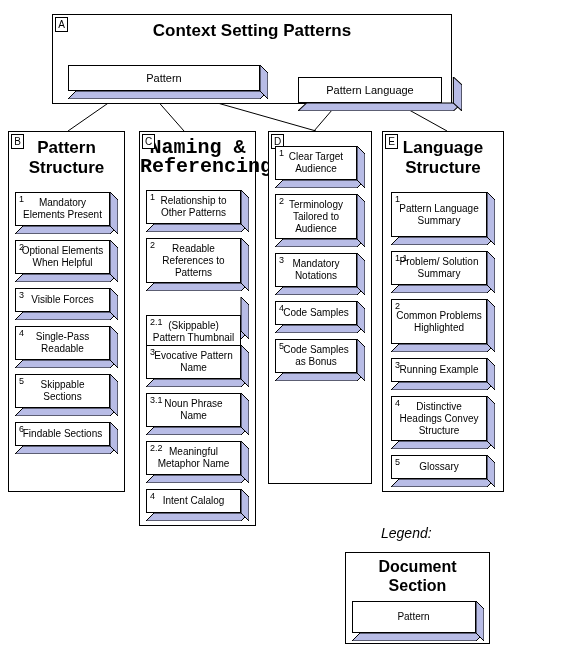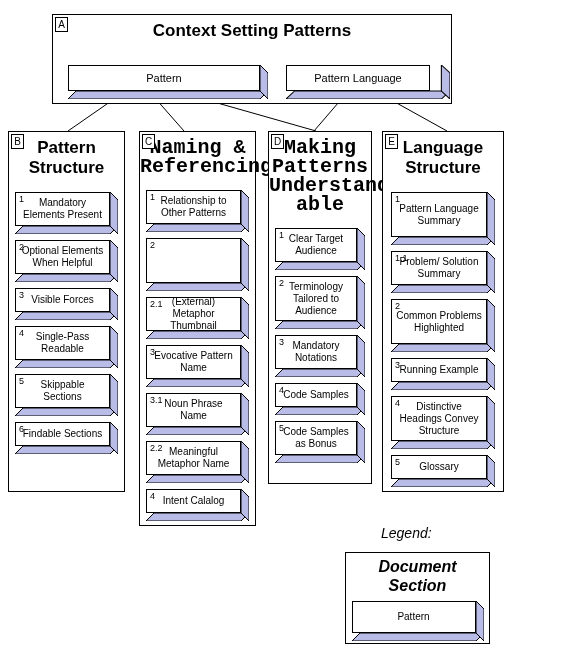--- a/index.html
+++ b/index.html
@@ -144,21 +144,21 @@
       <svg class="shadow" viewBox="0 0 200 34" preserveAspectRatio="none">
         <polygon points="0,34 8,26 200,26 192,34" fill="#b8bce6" stroke="#000" stroke-width="1"></polygon>
         <polygon points="200,34 192,26 192,0 200,8" fill="#b8bce6" stroke="#000" stroke-width="1"></polygon>
       </svg>
       <div class="face" style="width:192px; height:26px;">
         <span class="num"></span>
         <span class="lbl">Pattern</span>
       </div>
     </div>
 
-    <div class="pbox big" style="position:absolute; left:233px; top:50px; width:164px; height:34px; margin:0;">
+    <div class="pbox big" style="position:absolute; left:233px; top:50px; width:164px; height:34px; margin:12px;">
       <svg class="shadow" viewBox="0 0 152 34" preserveAspectRatio="none">
         <polygon points="0,34 8,26 152,26 144,34" fill="#b8bce6" stroke="#000" stroke-width="1"></polygon>
         <polygon points="152,34 144,26 144,0 152,8" fill="#b8bce6" stroke="#000" stroke-width="1"></polygon>
       </svg>
       <div class="face" style="width:144px; height:26px;">
         <span class="num"></span>
         <span class="lbl">Pattern Language</span>
       </div>
     </div>
   </div>
@@ -250,30 +250,31 @@
           <span class="lbl">Relationship to Other Patterns</span>
         </div>
       </div>
       <div class="pbox" style="width:103px;height:53px;">
         <svg class="shadow" viewBox="0 0 103 53" preserveAspectRatio="none">
           <polygon points="0,53 8,45 103,45 95,53" fill="#b8bce6" stroke="#000" stroke-width="1"></polygon>
           <polygon points="103,53 95,45 95,0 103,8" fill="#b8bce6" stroke="#000" stroke-width="1"></polygon>
         </svg>
         <div class="face" style="width:95px;height:45px;">
           <span class="num">2</span>
-        </div>
-      </div>
-      <div class="pbox" style="width:103px;height:42px;">
-        <svg class="shadow" viewBox="0 0 103 42" preserveAspectRatio="none">
-          <polygon points="0,42 8,34 103,34 95,42" fill="#b8bce6" stroke="#000" stroke-width="1"></polygon>
-          <polygon points="103,42 95,34 95,0 103,8" fill="#b8bce6" stroke="#000" stroke-width="1"></polygon>
-        </svg>
-        <div class="face" style="width:95px;height:34px;">
+          <span class="lbl">Readable References to Patterns</span>
+        </div>
+      </div>
+      <div class="pbox" style="width:103px;height:42px;">
+        <svg class="shadow" viewBox="0 0 103 42" preserveAspectRatio="none">
+          <polygon points="0,42 8,34 103,34 95,42" fill="#b8bce6" stroke="#000" stroke-width="1"></polygon>
+          <polygon points="103,42 95,34 95,0 103,8" fill="#b8bce6" stroke="#000" stroke-width="1"></polygon>
+        </svg>
+        <div class="face" style="width:95px;height:34px;margin-top:18px;">
           <span class="num">2.1</span>
-          <span class="lbl">(External) Metaphor Thumbnail</span>
+          <span class="lbl">(Skippable) Pattern Thumbnail</span>
         </div>
       </div>
       <div class="pbox" style="width:103px;height:42px;">
         <svg class="shadow" viewBox="0 0 103 42" preserveAspectRatio="none">
           <polygon points="0,42 8,34 103,34 95,42" fill="#b8bce6" stroke="#000" stroke-width="1"></polygon>
           <polygon points="103,42 95,34 95,0 103,8" fill="#b8bce6" stroke="#000" stroke-width="1"></polygon>
         </svg>
         <div class="face" style="width:95px;height:34px;">
           <span class="num">3</span>
           <span class="lbl">Evocative Pattern Name</span>
@@ -307,26 +308,20 @@
         <div class="face" style="width:95px;height:24px;">
           <span class="num">4</span>
           <span class="lbl">Intent Calalog</span>
         </div>
       </div>
     </div>
   </div>
 
   <div class="section" id="section-D" style="left:268px; top:131px; width:104px; height:353px;">
     <div class="section-tag">D</div>
-    <div class="section-title small" style="padding-top:6px;">
-      <div>Making</div>
-      <div>Patterns</div>
-      <div>Understand-</div>
-      <div>able</div>
-    </div>
     <div style="padding-top:8px;">
       <div class="pbox" style="width:90px;height:42px;">
         <svg class="shadow" viewBox="0 0 90 42" preserveAspectRatio="none">
           <polygon points="0,42 8,34 90,34 82,42" fill="#b8bce6" stroke="#000" stroke-width="1"></polygon>
           <polygon points="90,42 82,34 82,0 90,8" fill="#b8bce6" stroke="#000" stroke-width="1"></polygon>
         </svg>
         <div class="face" style="width:82px;height:34px;">
           <span class="num">1</span>
           <span class="lbl">Clear Target Audience</span>
         </div>
@@ -440,21 +435,21 @@
           <span class="num">5</span>
           <span class="lbl">Glossary</span>
         </div>
       </div>
     </div>
   </div>
 
   <div id="legend-label" style="left:381px; top:525px;">Legend:</div>
 
   <div class="section" id="legend-box" style="left:345px; top:552px; width:145px; height:92px;">
-    <div class="section-title" style="padding-top:4px; font-size:16px; line-height:19px;font-style:italic;">
+    <div class="section-title" style="padding-top:4px; font-size:16px; line-height:19px;">
       <div>Document</div>
       <div>Section</div>
     </div>
     <div class="pbox" style="width:132px;height:40px;margin-top:6px;">
       <svg class="shadow" viewBox="0 0 132 40" preserveAspectRatio="none">
         <polygon points="0,40 8,32 132,32 124,40" fill="#b8bce6" stroke="#000" stroke-width="1"></polygon>
         <polygon points="132,40 124,32 124,0 132,8" fill="#b8bce6" stroke="#000" stroke-width="1"></polygon>
       </svg>
       <div class="face" style="width:124px;height:32px;">
         <span class="lbl">Pattern</span>

